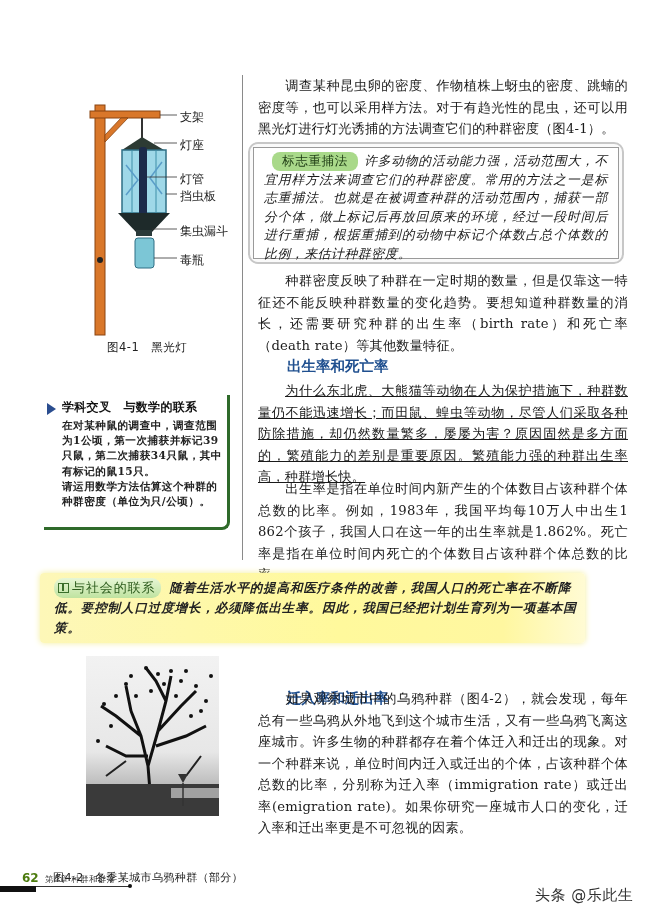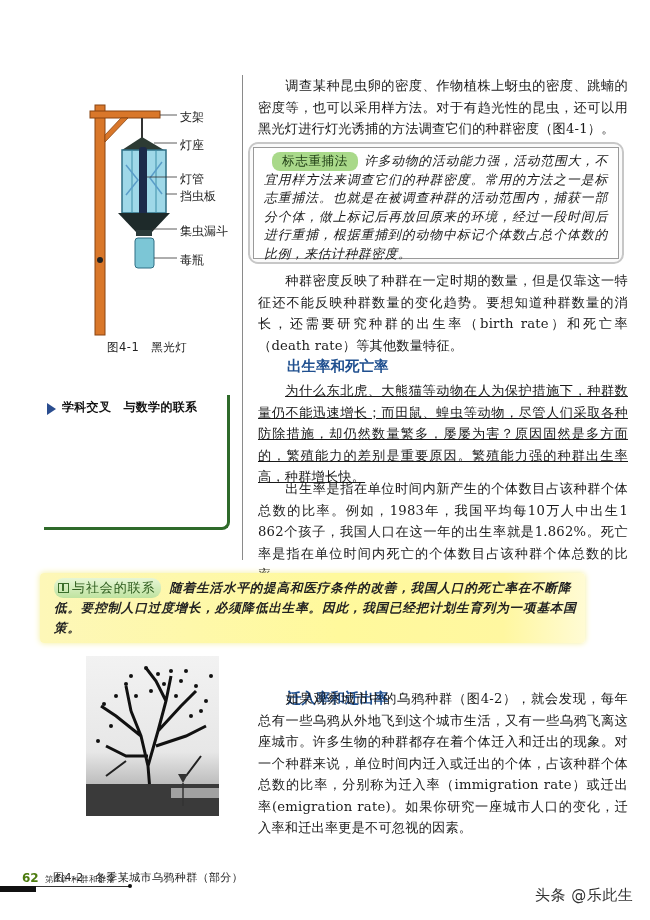--- a/index.html
+++ b/index.html
@@ -108,21 +108,22 @@
 <div class="heading" style="top:357px;">出生率和死亡率</div>
 
 <p class="para" style="top:380px;text-decoration:underline;"><span class="indent"></span><span>为什么东北虎、大熊猫等动物在人为保护措施下，种群数量仍不能迅速增长；而田鼠、蝗虫等动物，尽管人们采取各种防除措施，却仍然数量繁多，屡屡为害？原因固然是多方面的，繁殖能力的差别是重要原因。繁殖能力强的种群出生率高，种群增长快。</span></p>
 
 <p class="para" style="top:478px;"><span class="indent"></span><span>出生率是指在单位时间内新产生的个体数目占该种群个体总数的比率。例如，1983年，我国平均每10万人中出生1 862个孩子，我国人口在这一年的出生率就是1.862%。死亡率是指在单位时间内死亡的个体数目占该种群个体总数的比率。</span></p>
 
 <div class="sidebox">
   <div class="arrow"></div>
   <div class="title">学科交叉　与数学的联系</div>
   <div class="body">
-    <br>
+    <span>在对某种鼠的调查中，调查范围为1公顷，第一次捕获并标记39只鼠，第二次捕获34只鼠，其中有标记的鼠15只。</span><br>
+    <span>请运用数学方法估算这个种群的种群密度（单位为只/公顷）。</span>
   </div>
 </div>
 
 <div class="society">
   <span class="tag"><span class="book"></span><span>与社会的联系</span></span><span>随着生活水平的提高和医疗条件的改善，我国人口的死亡率在不断降低。要控制人口过度增长，必须降低出生率。因此，我国已经把计划生育列为一项基本国策。</span>
 </div>
 
 <div class="fig2">
   <svg width="133" height="160" viewBox="0 0 133 160">
     <path d="M66 160 L62 110 L55 80 L45 55 M62 110 L72 75 L80 45 L85 20 M72 75 L95 50 L110 35 M55 80 L30 60 L15 50 M62 100 L40 100 L20 90 M70 90 L100 80 L120 70 M80 45 L70 25 L60 12 M45 55 L40 30" stroke="#111" stroke-width="3" fill="none"></path>

